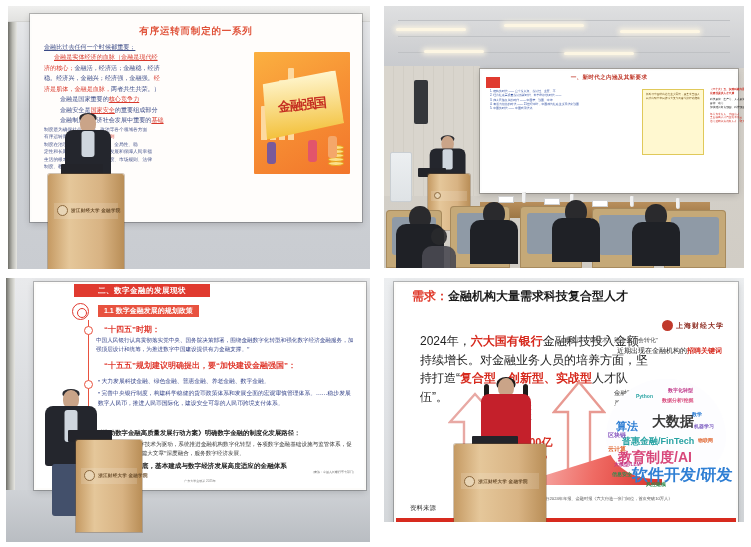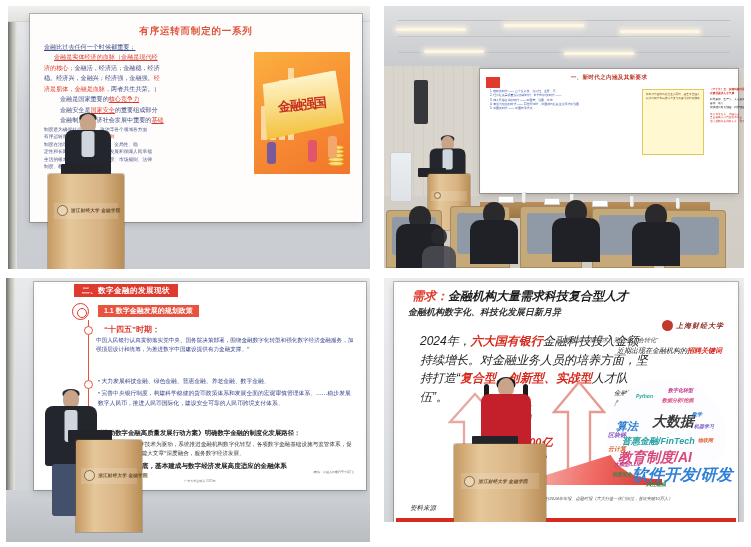--- a/index.html
+++ b/index.html
@@ -131,21 +131,21 @@
   .ac { position:absolute; left:6px; top:146px; width:22px; height:50px;
     background: linear-gradient(#eceff1,#dfe3e6); border:1px solid #c9ced2; border-radius:2px; }
   .spk2 { position:absolute; left:30px; top:74px; width:14px; height:44px;
     background:#35373b; border-radius:2px; }
 
   
   #p3 .photo { left: 6px; top: 4px; width: 364px; height: 264px;
     background: linear-gradient(#e9eaec,#dcdee1 40%,#cdd0d4); }
   #p3 .screen { left: 28px; top: 4px; width: 332px; height: 208px; }
   .s3 { position:absolute; inset:2px; background:#fff; overflow:hidden; }
-  .s3 .hdr { position:absolute; left:38px; top:0px; height:13px; padding:0 8px;
+  .s3 .hdr { position:absolute; left:38px; top:0px; height:13px; padding:0 24px;
     background:#e03a2f; color:#fff; font-size:7.6px; font-weight:bold; line-height:13px;
     letter-spacing:.4px; }
   .s3 .sub { position:absolute; left:62px; top:21px; height:12px; padding:0 6px;
     background:#e8523f; color:#fff; font-size:7px; font-weight:bold; line-height:12px; }
   .s3 .circ { position:absolute; left:36px; top:19px; width:17px; height:17px;
     border:1.6px solid #e03a2f; border-radius:50%; }
   .s3 .circ:after { content:""; position:absolute; left:4px; top:4px; width:8px; height:8px;
     border:1.2px solid #e03a2f; border-radius:50%; }
   .s3 .timeline { position:absolute; left:52px; top:36px; width:1.4px; height:130px; background:#e8523f; }
   .s3 .dot { position:absolute; left:48px; width:9px; height:9px; border-radius:50%;
@@ -159,21 +159,21 @@
   .s3 .act { position:absolute; left:60px; top:145px; font-size:6.4px; color:#222; font-weight:bold; }
   .s3 .fin { position:absolute; left:78px; top:178px; font-size:6.6px; color:#222; font-weight:bold; }
   .s3 .src { position:absolute; right:8px; top:186px; font-size:3px; color:#666; }
   .s3 .ftr { position:absolute; left:50%; transform:translateX(-50%); bottom:5px;
     font-size:3px; color:#888; }
   .floor3 { position:absolute; left:0; bottom:0; width:100%; height:52px;
     background: linear-gradient(#cfd2d6,#b9bdc2); }
 
   
   #p4 .photo { left: 8px; top: 4px; width: 360px; height: 244px;
-    background: linear-gradient(#eceef0,#e1e3e6 50%,#d4d7da); font-style: italic; }
+    background: linear-gradient(#eceef0,#e1e3e6 50%,#d4d7da); }
   #p4 .screen { left: 10px; top: 4px; width: 344px; height: 245px; }
   .s4 { position:absolute; inset:2px; background:#fff; overflow:hidden; }
   .s4 .ttl { position:absolute; left:16px; top:4px; font-size:12px; font-weight:bold; color:#e0392b; }
   .s4 .ttl b { color:#1a1a1a; }
   .s4 .sub { position:absolute; left:12px; top:22px; font-size:9px; color:#333; font-weight:bold; }
   .s4 .para { position:absolute; left:24px; top:48px; width:230px; font-size:12px;
     line-height:1.55; color:#222; }
   .s4 .para .rd { color:#d72a1e; font-weight:bold; }
   .s4 .univ { position:absolute; right:12px; top:36px; display:flex; align-items:center; gap:3px; }
   .s4 .univ .seal { width:11px; height:11px; border-radius:50%; background:#c0392b; }
@@ -385,20 +385,21 @@
           <div class="hdr">二、数字金融的发展现状</div>
           <div class="circ"></div>
           <div class="sub">1.1 数字金融发展的规划政策</div>
           <div class="timeline"></div>
           <div class="dot" style="top:42px"></div>
           <div class="dot" style="top:96px"></div>
 
           <div class="t1">“十四五”时期：</div>
           <p class="bodytxt" style="left:60px; top:52px; width:260px;">中国人民银行认真贯彻落实党中央、国务院决策部署，围绕金融数字化转型和强化数字经济金融服务，加强顶层设计和统筹，为推进数字中国建设提供有力金融支撑。”</p>
 
+          <div class="t2">“十五五”规划建议明确提出，要“加快建设金融强国”：</div>
           <div class="bul" style="left:62px; top:92px; width:258px;">
             • <span>大力发展科技金融、绿色金融、普惠金融、养老金融、数字金融。</span>
           </div>
           <div class="bul" style="left:62px; top:104px; width:258px;">
             • <span>完善中央银行制度，构建科学稳健的货币政策体系和发展全面的宏观审慎管理体系。……稳步发展数字人民币，推进人民币国际化，建设安全可靠的人民币跨境支付体系。</span>
           </div>
 
           <div class="act">《推动数字金融高质量发展行动方案》明确数字金融的制度化发展路径：</div>
           <p class="bodytxt" style="left:64px; top:156px; width:252px; color:#333;">以数据要素和数字技术为驱动，系统推进金融机构数字化转型，各项数字金融基础设施与监管体系，促进数字金融与“五篇大文章”深度融合，服务数字经济发展。</p>
           <div class="fin">到2027年底，基本建成与数字经济发展高度适应的金融体系</div>
@@ -427,21 +428,20 @@
     </div>
   </div>
 
   <div class="panel" id="p4">
     <div class="photo">
       <div class="screen">
         <div class="s4">
           <div class="ttl">
             <span>需求：</span><b>金融机构大量需求科技复合型人才</b>
           </div>
-          <div class="sub">金融机构数字化、科技化发展日新月异</div>
 
           <div class="para">
             2024年，<span class="rd">六大国有银行</span>金融科技投入金额持续增长。对金融业务人员的培养方面，坚持打造“<span class="rd">复合型、创新型、实战型</span>人才队伍”。
           </div>
           <div class="para" style="top:52px; left:168px; width:96px; font-size:6px; color:#555;">要求员工“懂技术、熟业务、会转化”</div>
 
           <div class="univ">
             <div class="seal"></div>
             <span>上海财经大学</span>
           </div>

